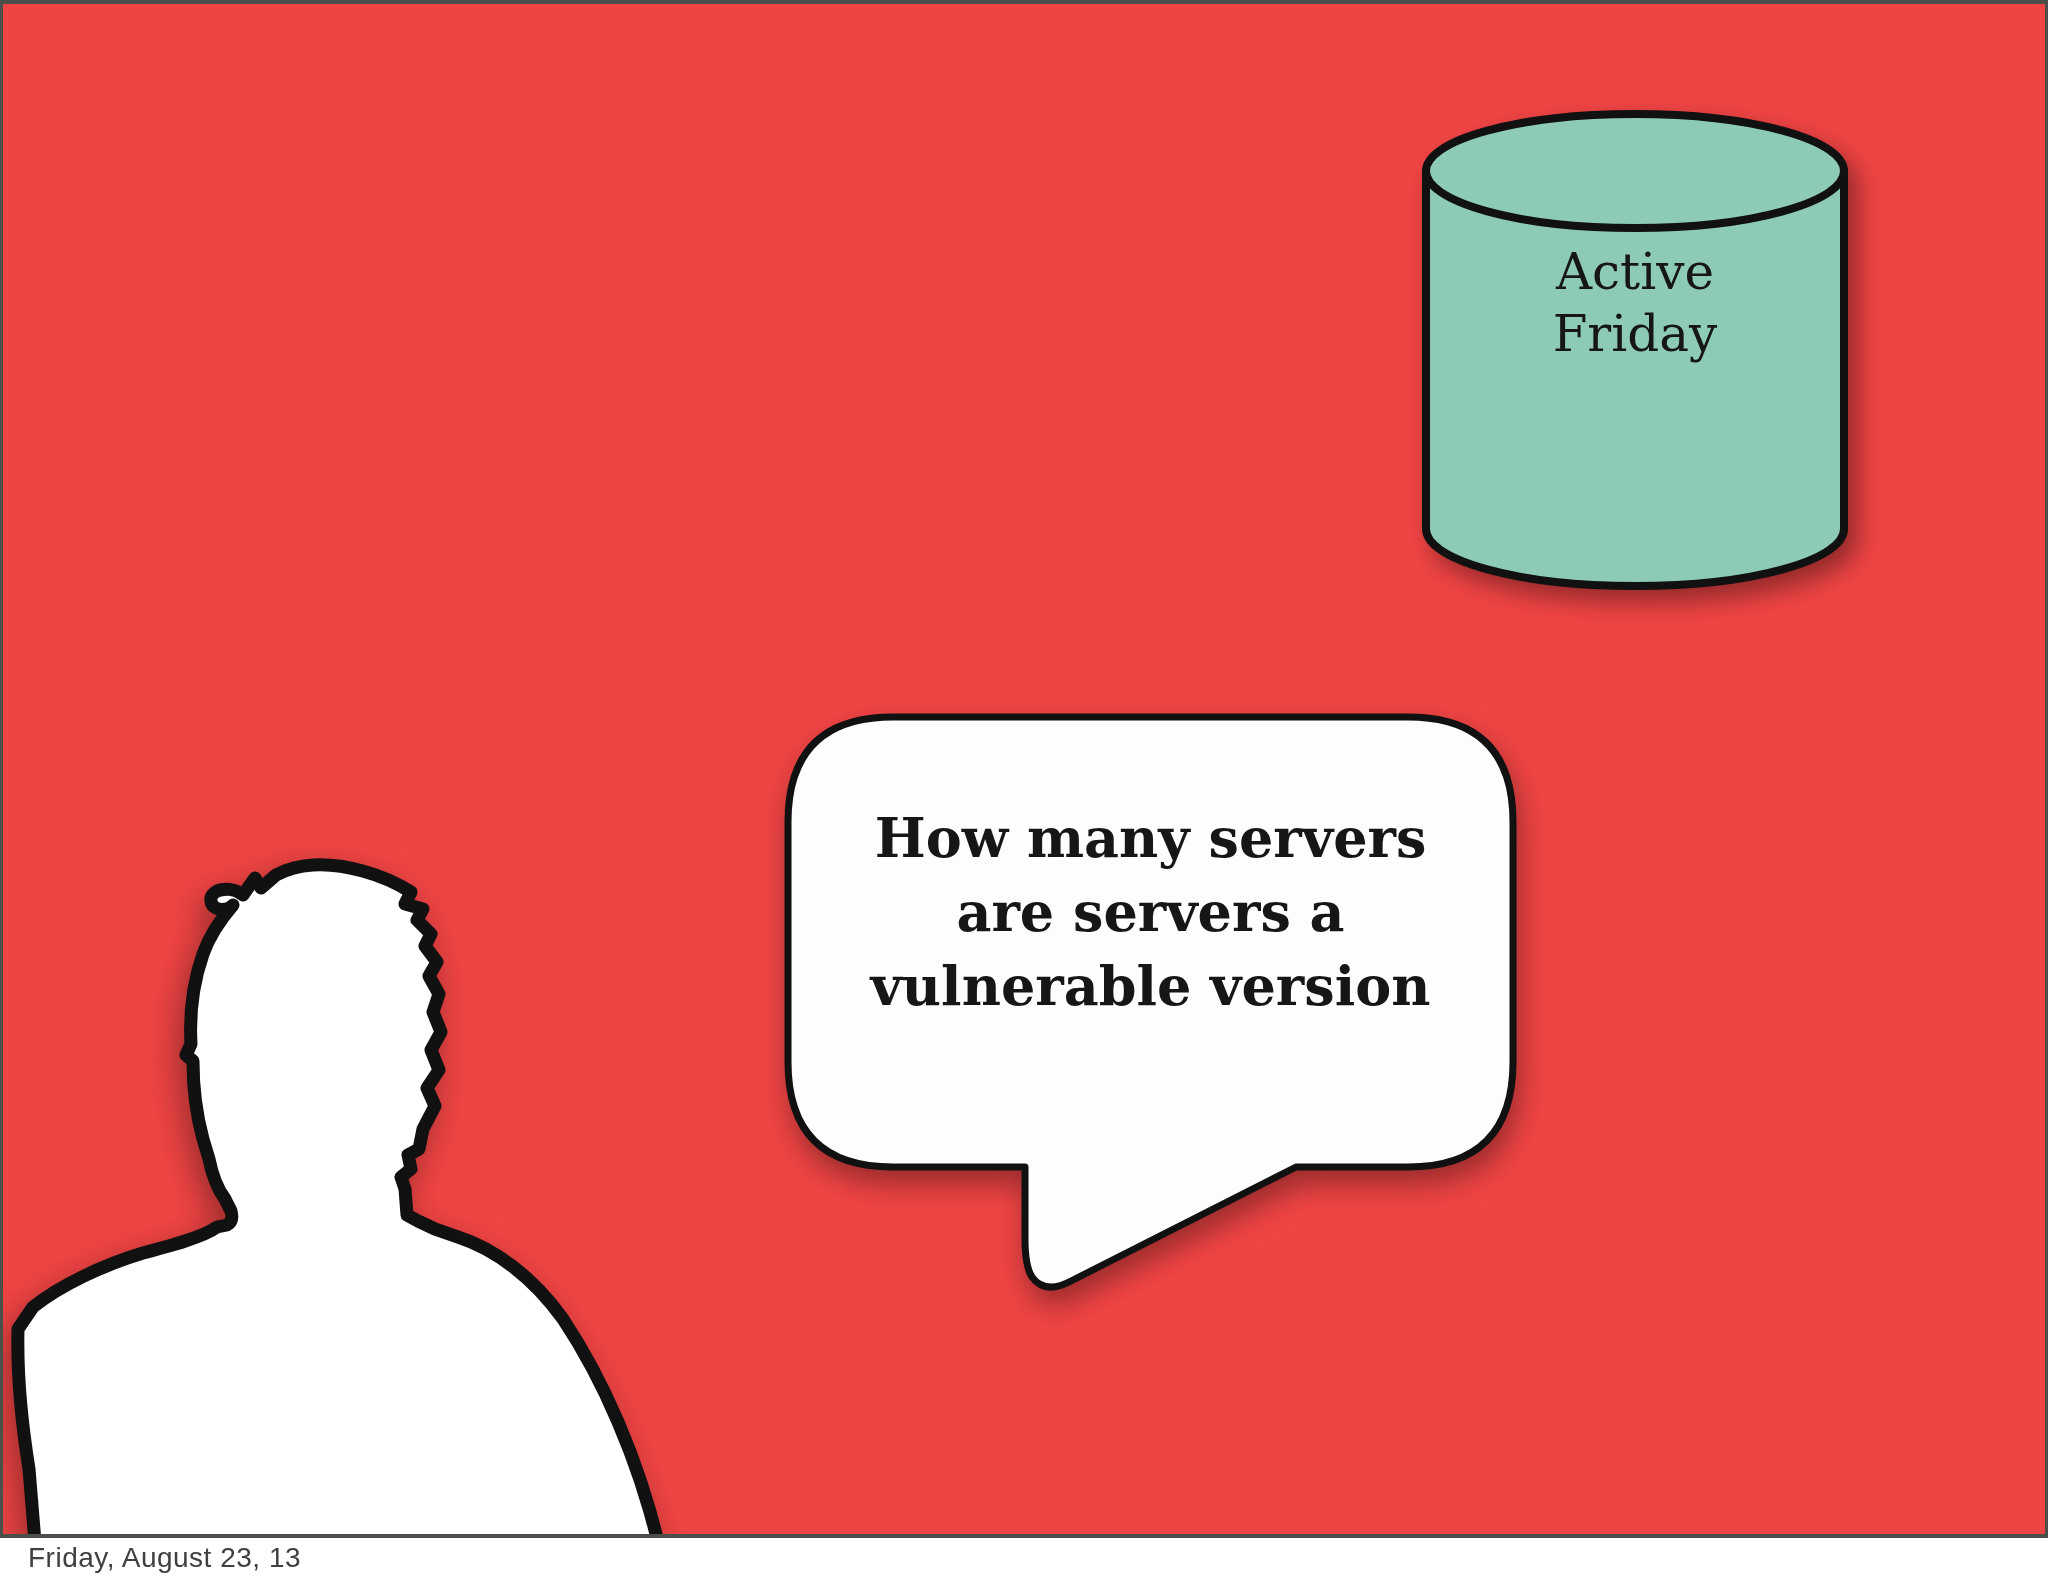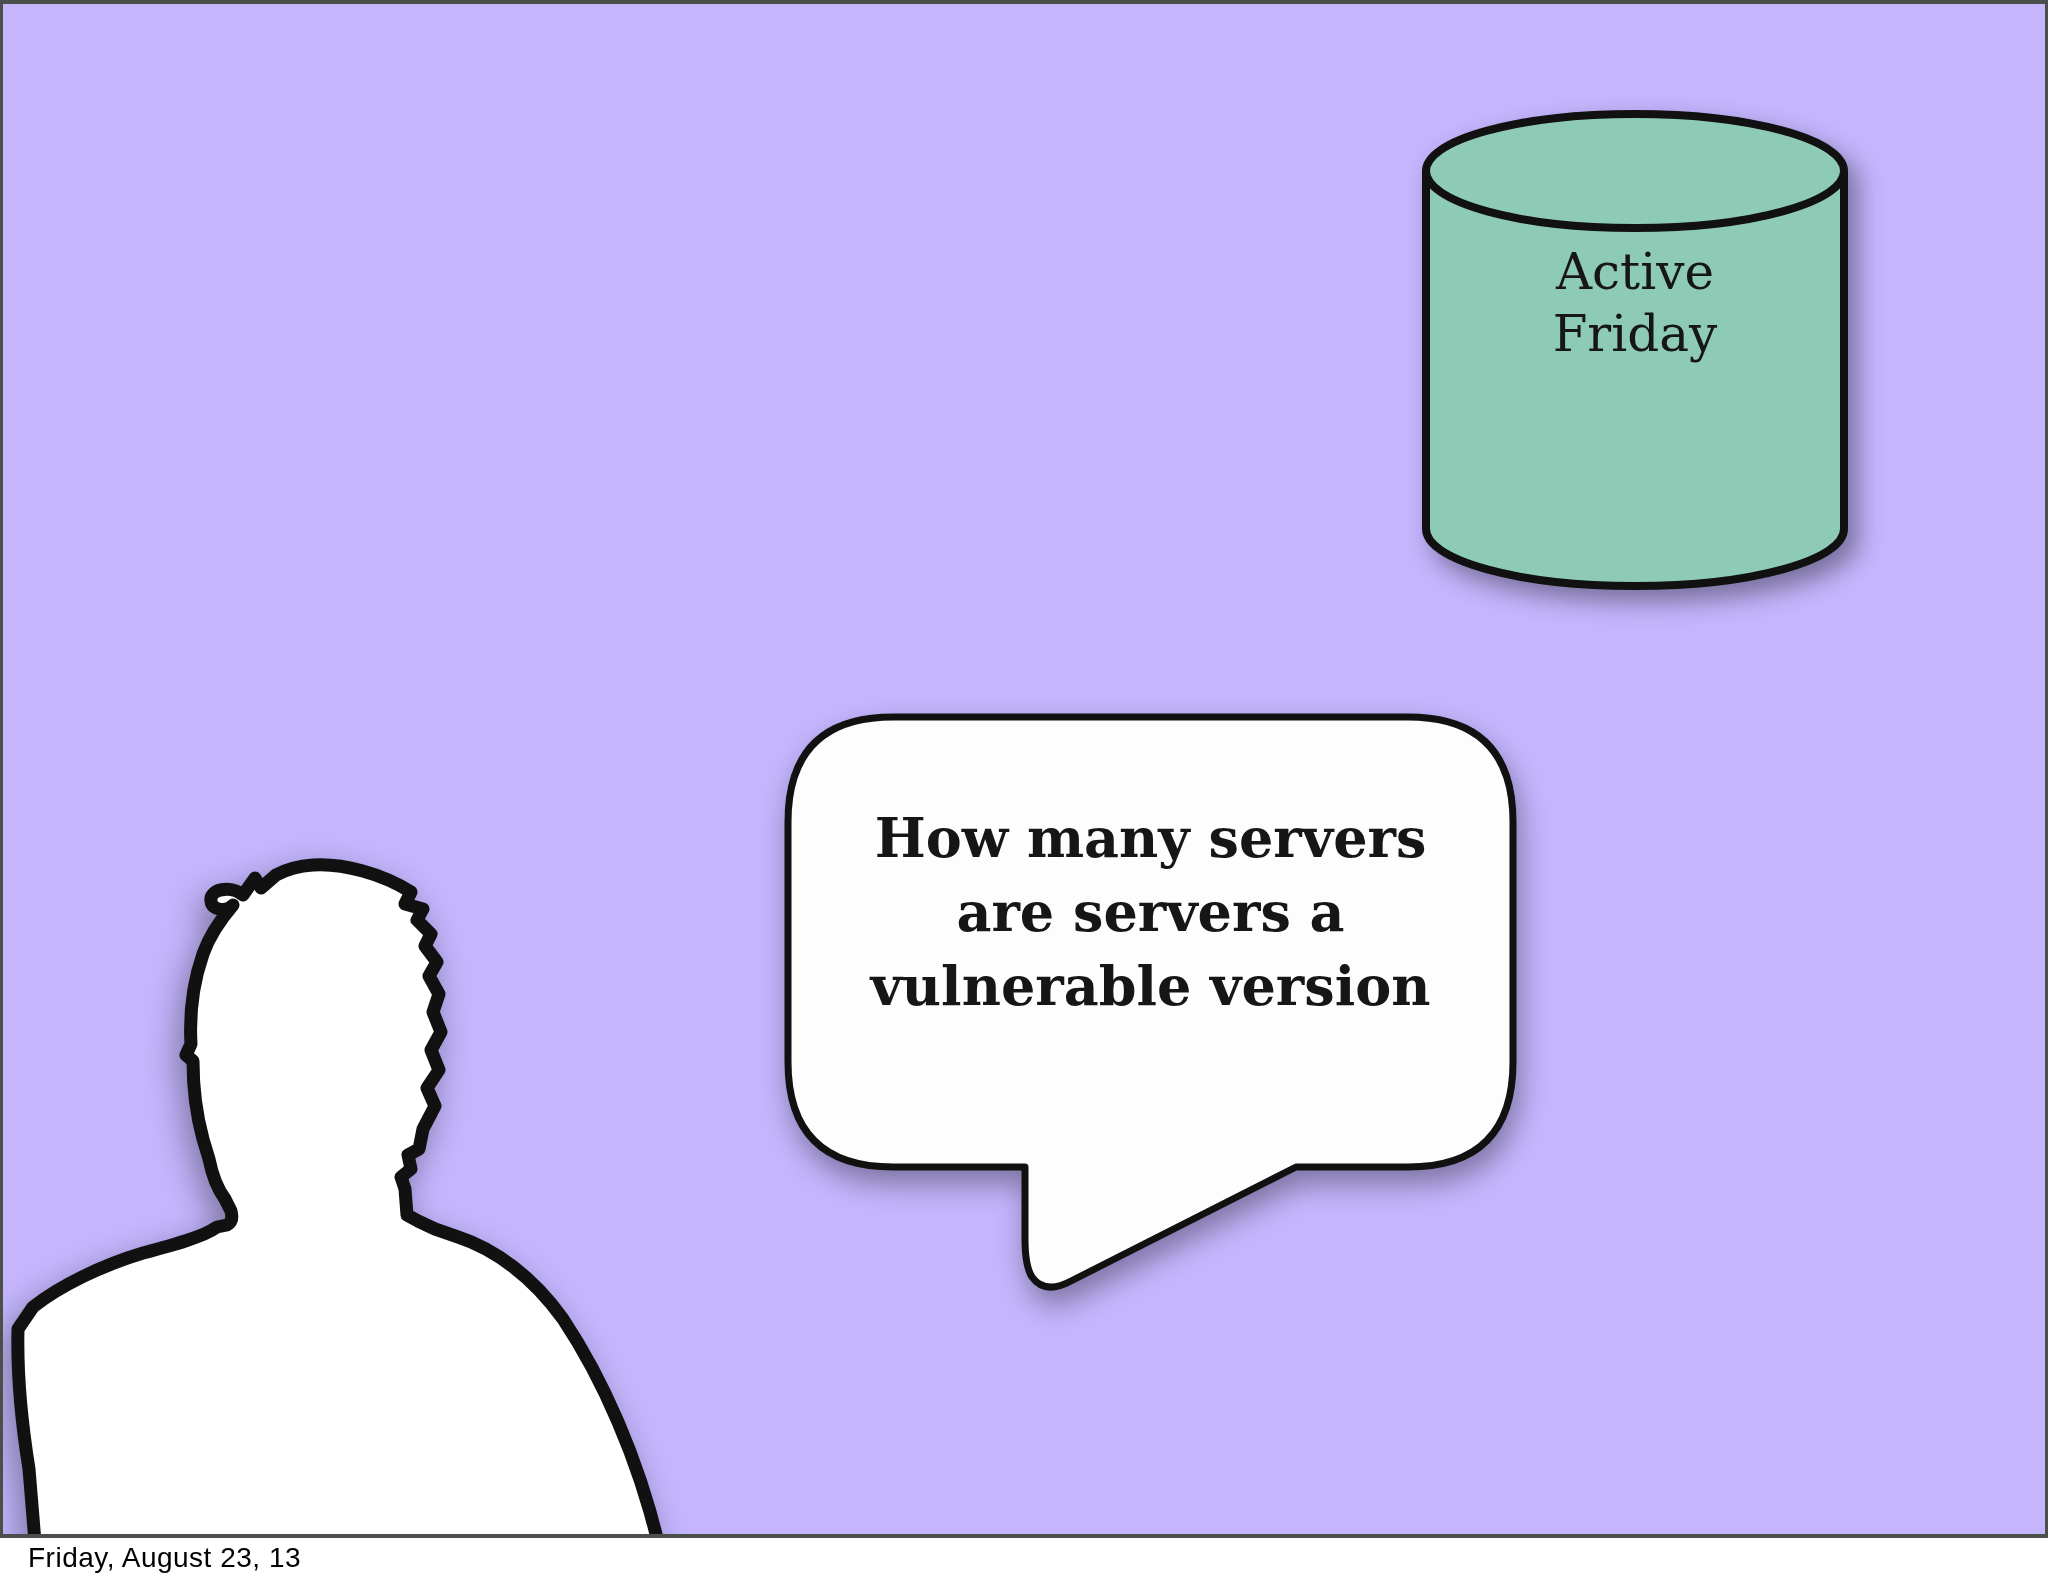--- a/index.html
+++ b/index.html
@@ -4,21 +4,21 @@
 <style>
   html,body{margin:0;padding:0;background:#ffffff;}
   .canvas{
     position:relative;width:2048px;height:1576px;
     background:#ffffff;overflow:hidden;
     font-family:"DejaVu Serif", serif;
   }
   .slide{
     position:absolute;left:0;top:0;width:2048px;height:1538px;
     box-sizing:border-box;
-    background:#c4b5fd;
+    background:#ef4444;
     border-top:4px solid #4a4f49;
     border-left:3px solid #4a4f49;
     border-right:3px solid #4a4f49;
     border-bottom:4px solid #4a4f49;
     overflow:hidden;
   }
   .svg-abs{position:absolute;}
   .db-svg{left:1405px;top:95px;filter:drop-shadow(10px 12px 12px rgba(0,0,0,0.38));}
   .bubble-svg{left:770px;top:700px;filter:drop-shadow(4px 14px 14px rgba(0,0,0,0.35));}
   .person-svg{left:0px;top:850px;filter:drop-shadow(-6px 12px 16px rgba(0,0,0,0.35));}
@@ -27,21 +27,21 @@
     text-align:center;font-size:50px;line-height:62px;color:#161616;
   }
   .bubble-text{
     position:absolute;left:800px;top:797px;width:695px;
     text-align:center;font-size:54px;line-height:74px;color:#161616;font-weight:bold;
   }
   .bubble-text span, .db-label span{display:block;}
   .footer{
     position:absolute;left:28px;top:1542px;
     font-family:"Liberation Sans", sans-serif;
-    font-size:28px;color:#000000;letter-spacing:0.5px;
+    font-size:28px;color:#404040;letter-spacing:0.5px;
   }
 </style>
 </head>
 <body>
 
 <div class="canvas">
 
   <div class="slide">
 
     <svg class="svg-abs db-svg" width="470" height="540" viewBox="0 0 470 540">

